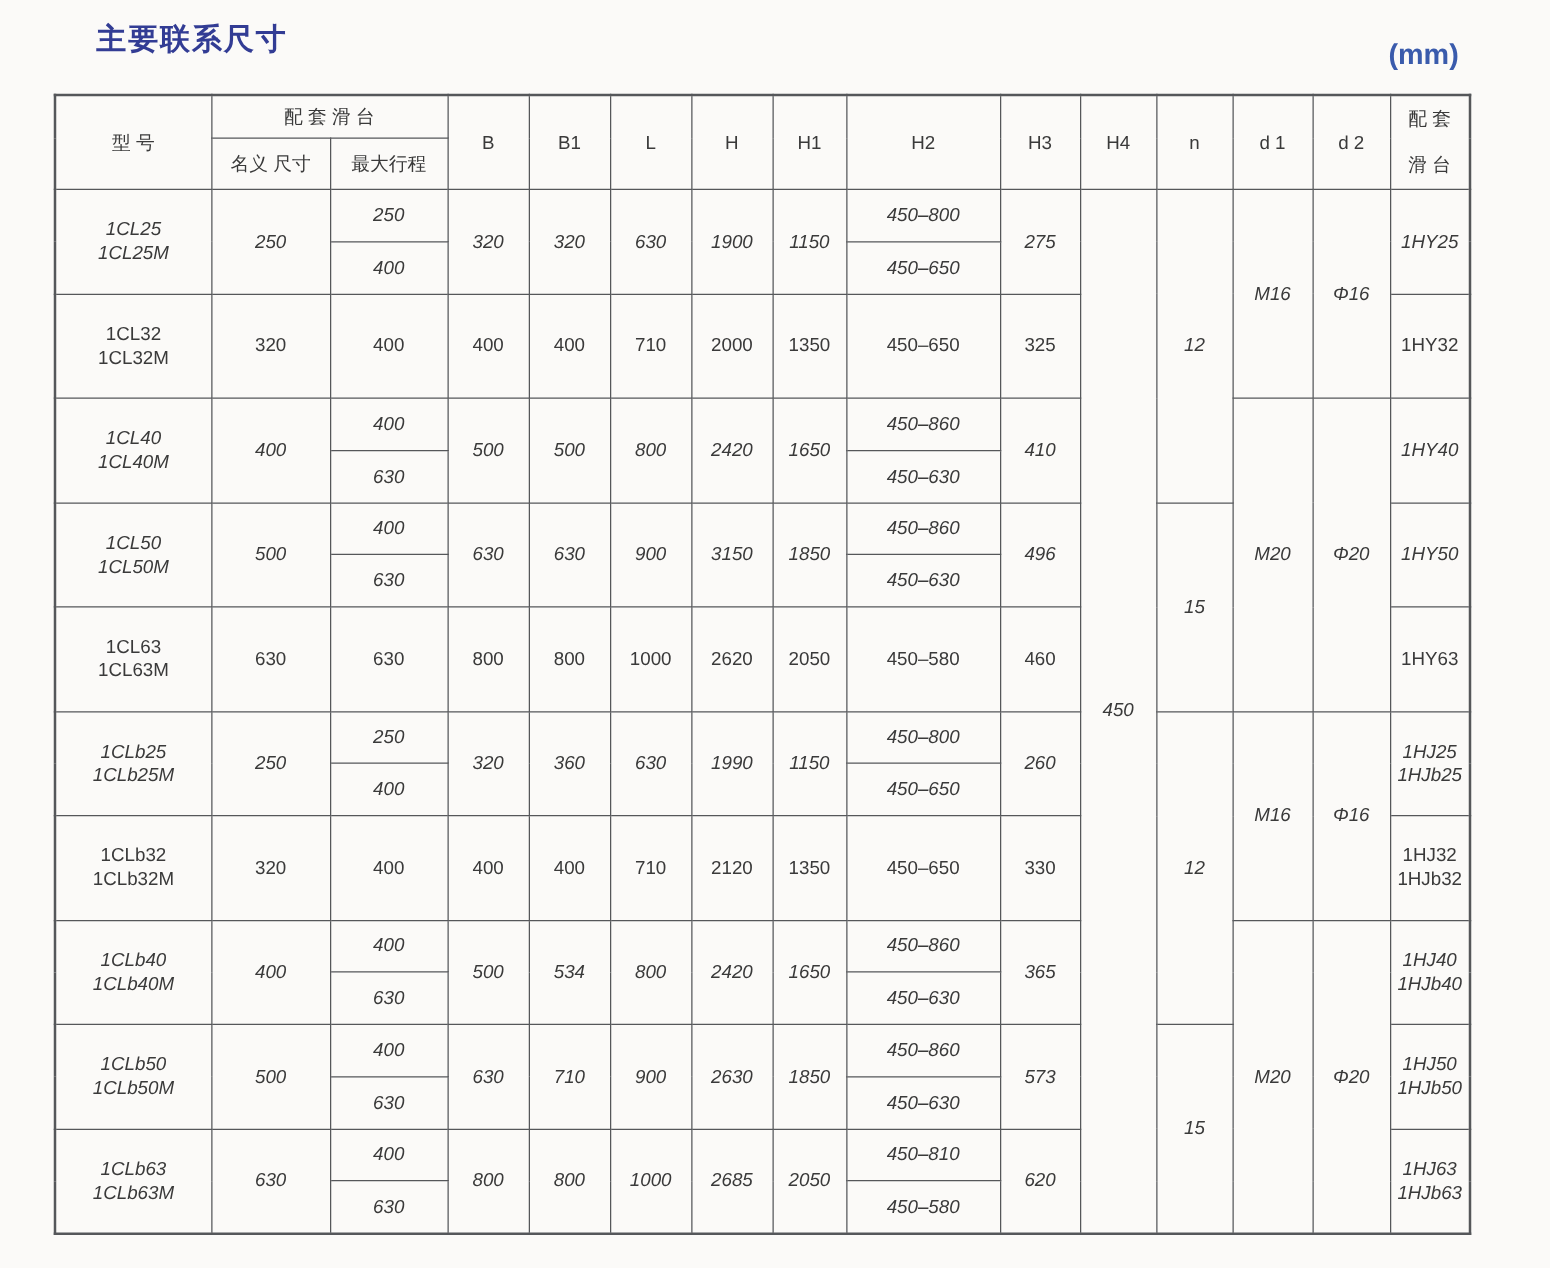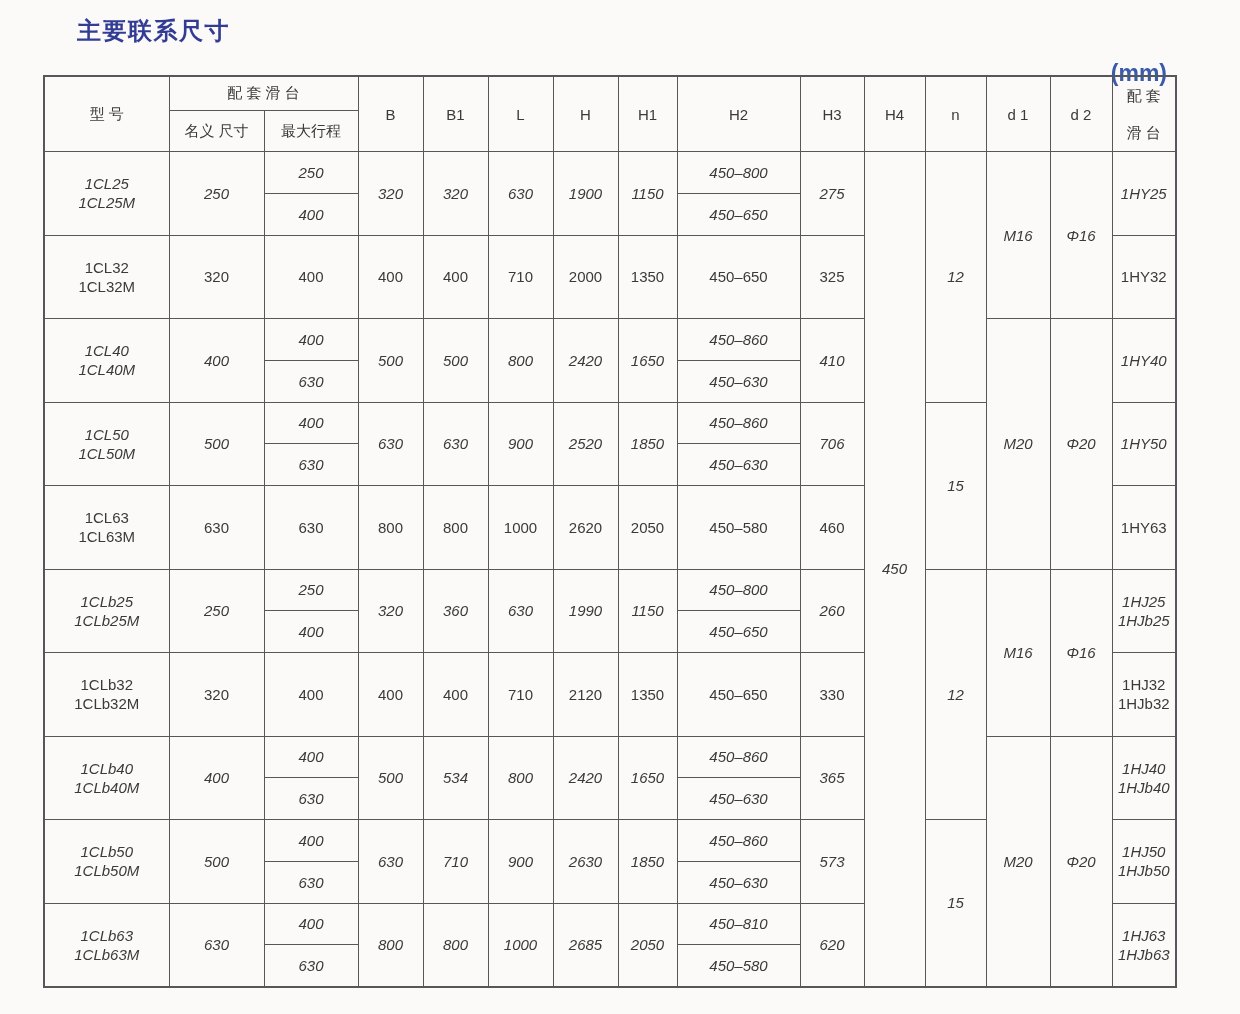--- a/index.html
+++ b/index.html
@@ -14,21 +14,20 @@
   }
   .page-title {
     position: absolute; left: 77px; top: 15px;
     font-size: 24px; font-weight: bold; letter-spacing: 1.5px;
     color: #323c94;
   }
   .unit-label {
     position: absolute; top: 30px; right: 73px;
     font-size: 23px; font-weight: bold;
     color: #3a5bac;
-    margin-top: 30px;
   }
   table.spec-table {
     position: absolute; left: 43px; top: 75px;
     width: 1132px;
     border-collapse: collapse; table-layout: fixed;
     border: 2px solid #55575a;
   }
   .spec-table th, .spec-table td {
     border: 1px solid #55575a;
     padding: 0;
@@ -156,24 +155,24 @@
     </tr>
 
     <tr class="half">
       <td rowspan="2" class="pre model-cell">1CL50
 1CL50M</td>
       <td rowspan="2">500</td>
       <td>400</td>
       <td rowspan="2">630</td>
       <td rowspan="2">630</td>
       <td rowspan="2">900</td>
-      <td rowspan="2">2520</td>
+      <td rowspan="2">3150</td>
       <td rowspan="2">1850</td>
       <td>450–860</td>
-      <td rowspan="2">706</td>
+      <td rowspan="2">496</td>
       <td rowspan="3">15</td>
       <td rowspan="2" class="slide-cell">1HY50</td>
     </tr>
     <tr class="half">
       <td>630</td>
       <td>450–630</td>
     </tr>
 
     <tr class="full">
       <td class="pre model-cell">1CL63

